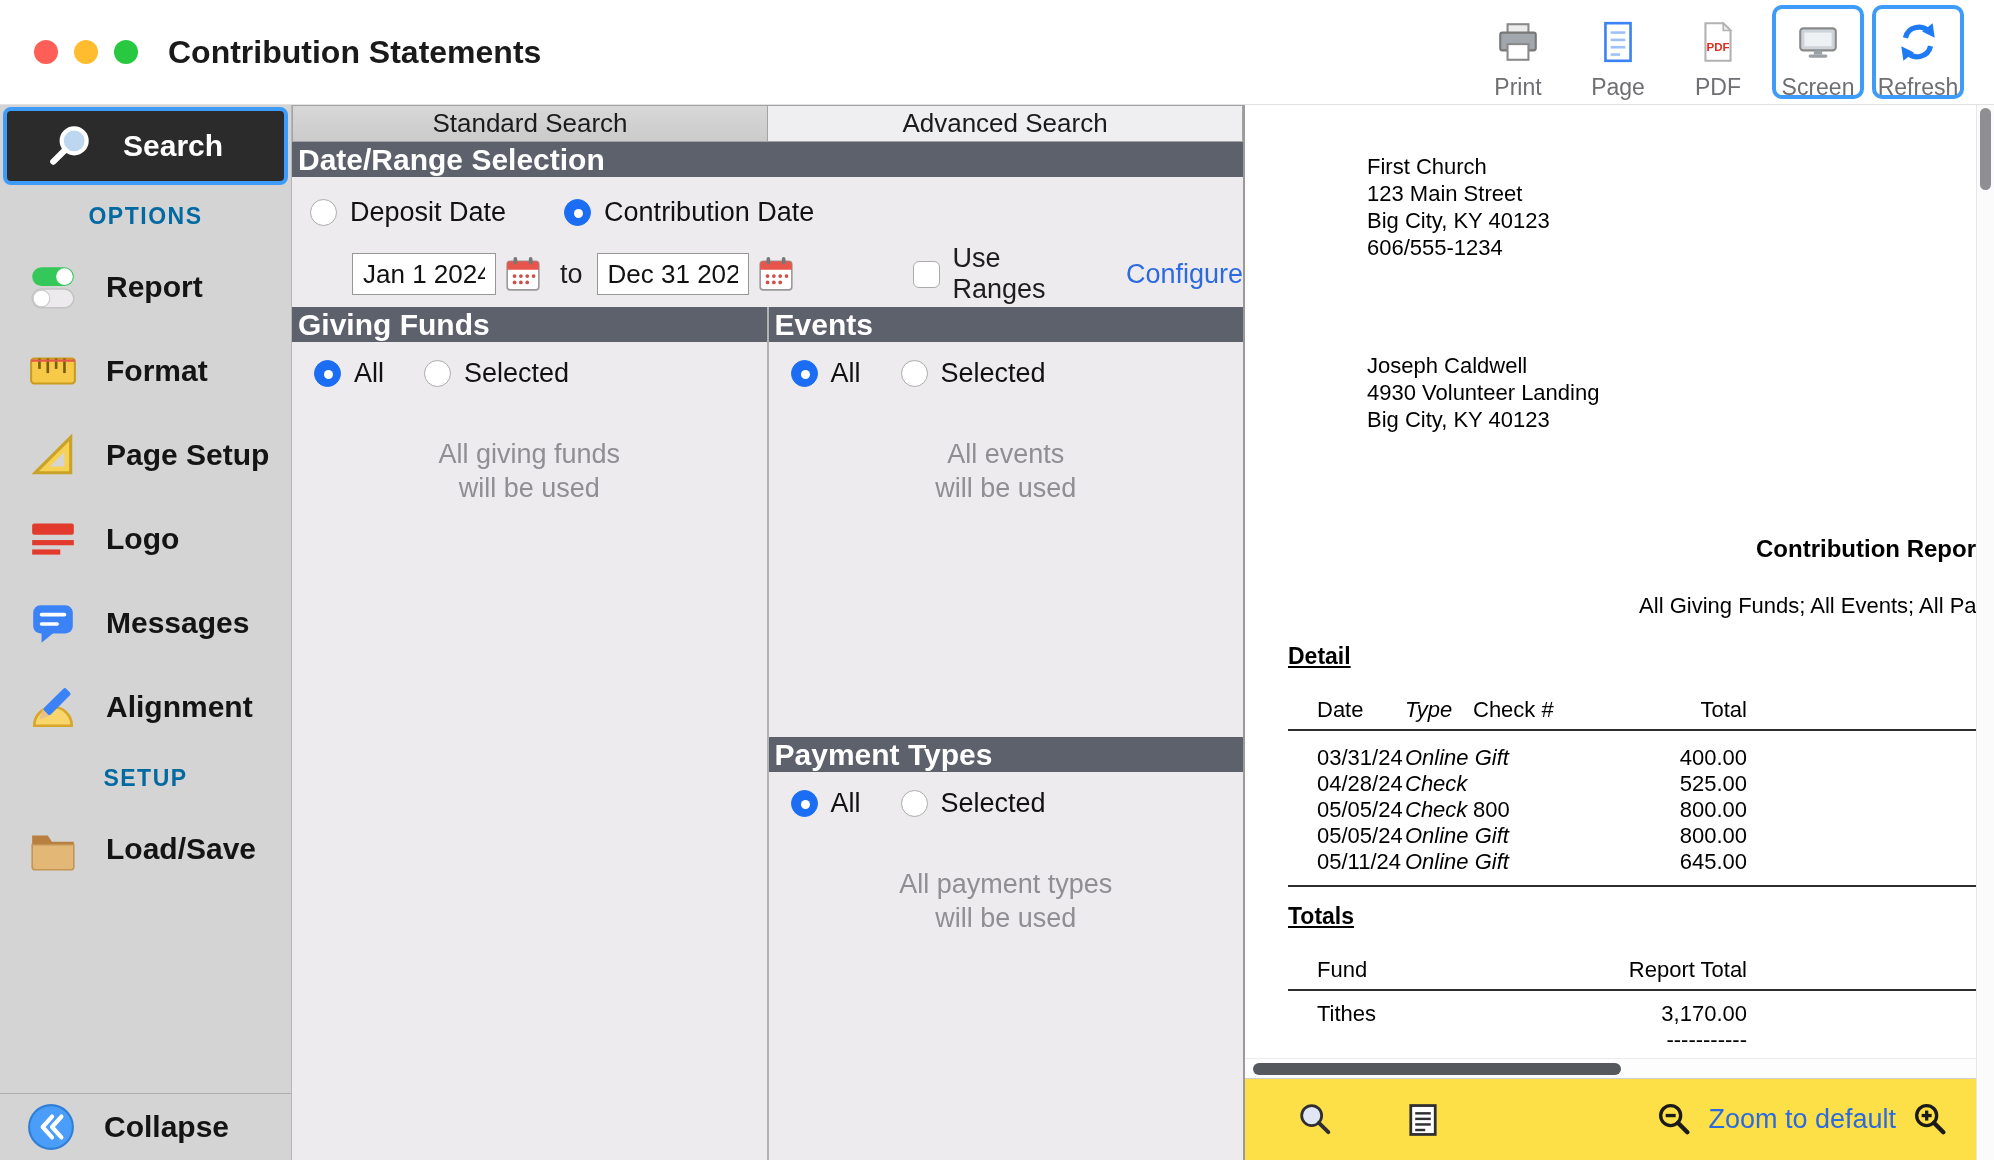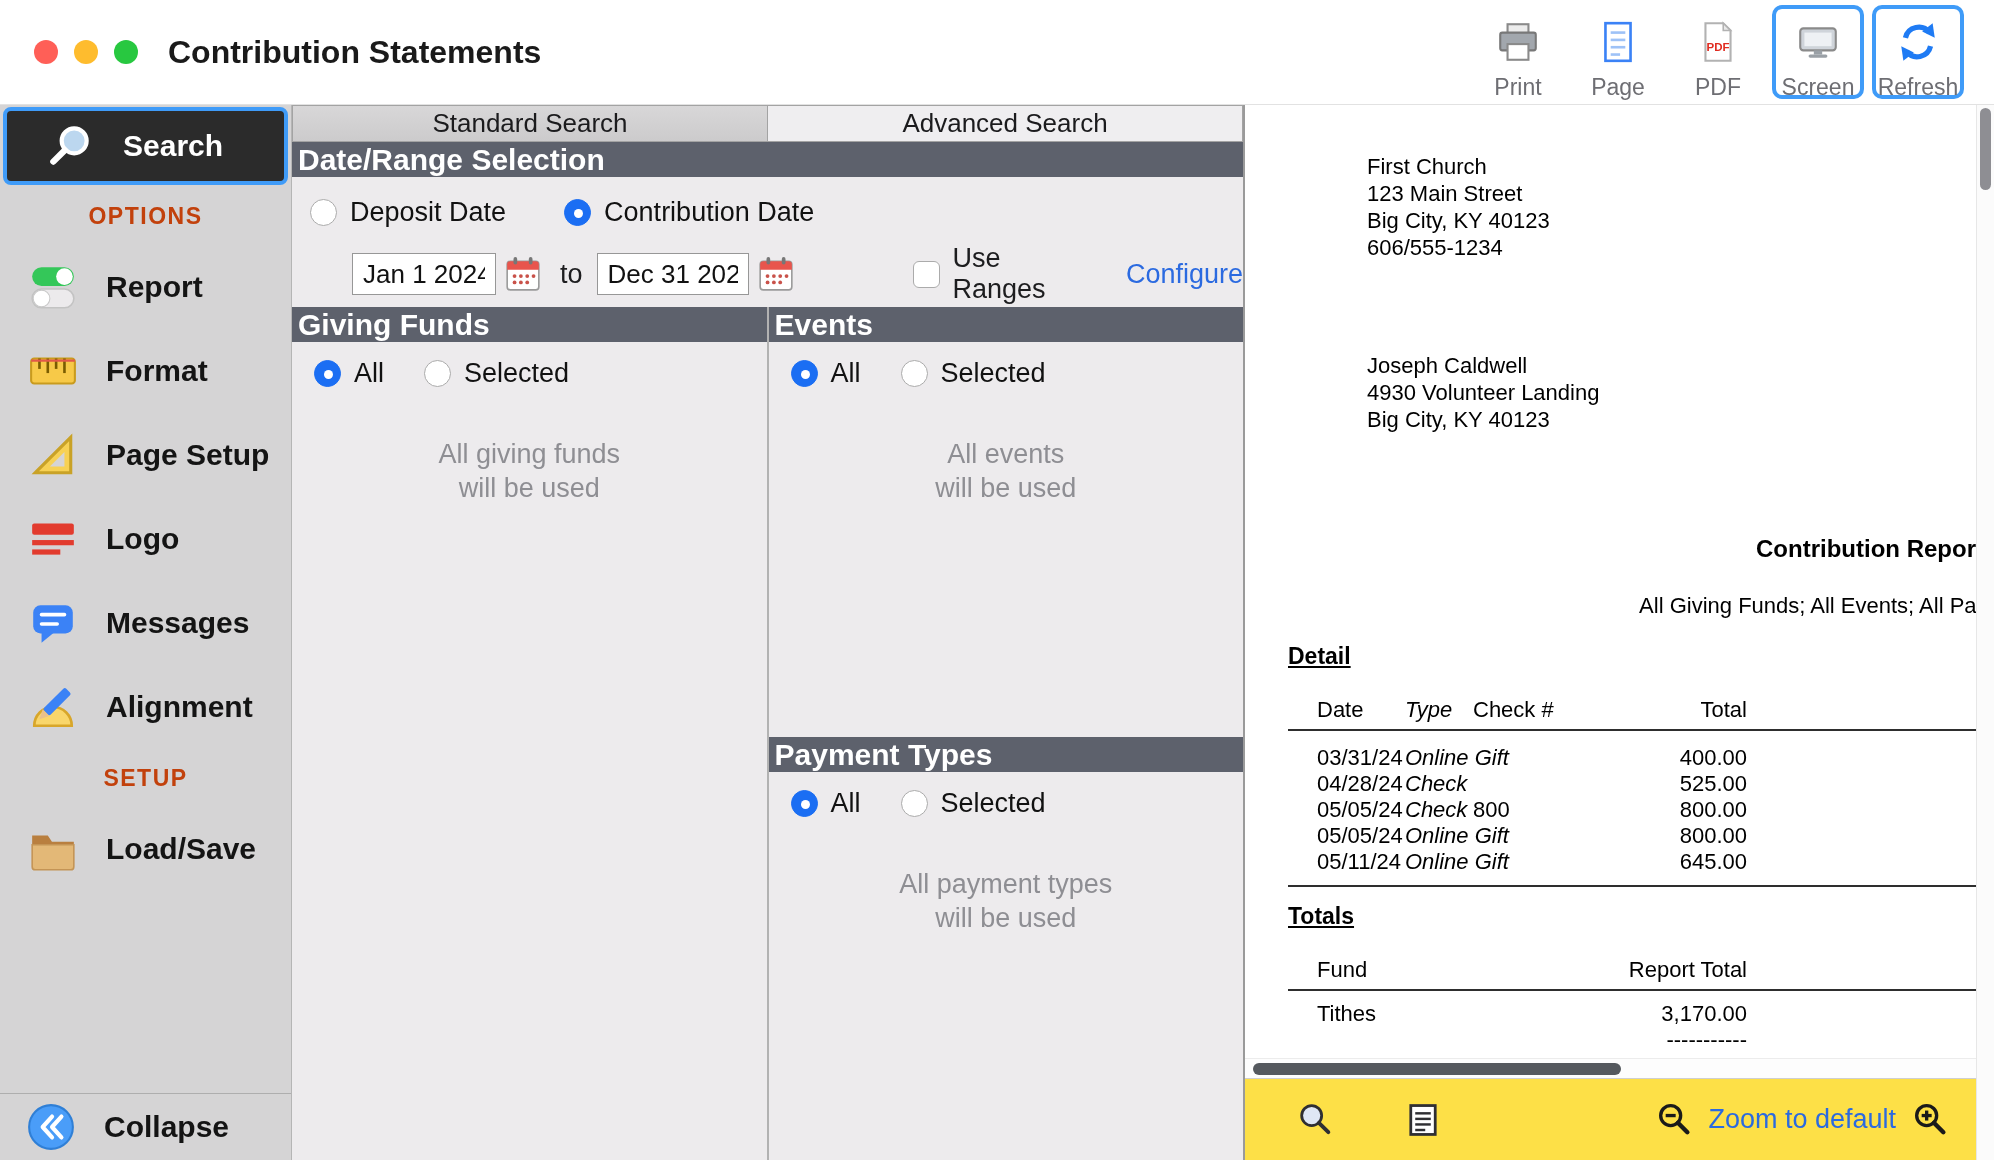--- a/index.html
+++ b/index.html
@@ -23,21 +23,21 @@
   .content { flex:1; display:flex; min-height:0; }
 
   
   .sidebar { flex:0 0 292px; width:292px; background:#d5d4d5; border-right:1px solid #b5b5b5; display:flex; flex-direction:column; }
   .sb-item { height:84px; display:flex; align-items:center; padding-left:26px; gap:26px; }
   .sb-item .ic { width:54px; height:54px; flex:0 0 54px; display:flex; align-items:center; justify-content:center; }
   .sb-item .ic svg { width:50px; height:50px; }
   .sb-item .lbl { font-size:30px; font-weight:700; color:#141414; white-space:nowrap; }
   .sb-item.selected { background:#2b2b2b; border:4px solid #3f9bf8; border-radius:8px; margin:2px 3px; height:78px; padding-left:36px; }
   .sb-item.selected .lbl { color:#fff; }
-  .sb-header { height:58px; display:flex; align-items:center; justify-content:center; font-size:23px; font-weight:700; color:#c2410c; letter-spacing:1.5px; }
+  .sb-header { height:58px; display:flex; align-items:center; justify-content:center; font-size:23px; font-weight:700; color:#0369a1; letter-spacing:1.5px; }
   .sb-divider { height:1px; background:#aeaeae; margin-top:auto; }
   .sb-item.collapse { height:66px;padding-left:24px; }
 
   
   .panel { flex:0 0 953px; width:953px; background:#edebed; border-right:2px solid #9a9a9a; display:flex; flex-direction:column; min-height:0; }
   .tabs { flex:0 0 37px; display:flex; }
   .tab { flex:1; display:flex; align-items:center; justify-content:center; font-size:26px; color:#1b1b1d; border:1px solid #a3a3a3; }
   .tab.active { background:linear-gradient(#d8d7d8,#cccbcc); }
   .tab.inactive { background:#efeef0; border-left:none; }
   .bar { flex:0 0 35px; height:35px; background:#5d616c; color:#fff; font-size:30px; font-weight:700; display:flex; align-items:center; padding-left:6px; }

